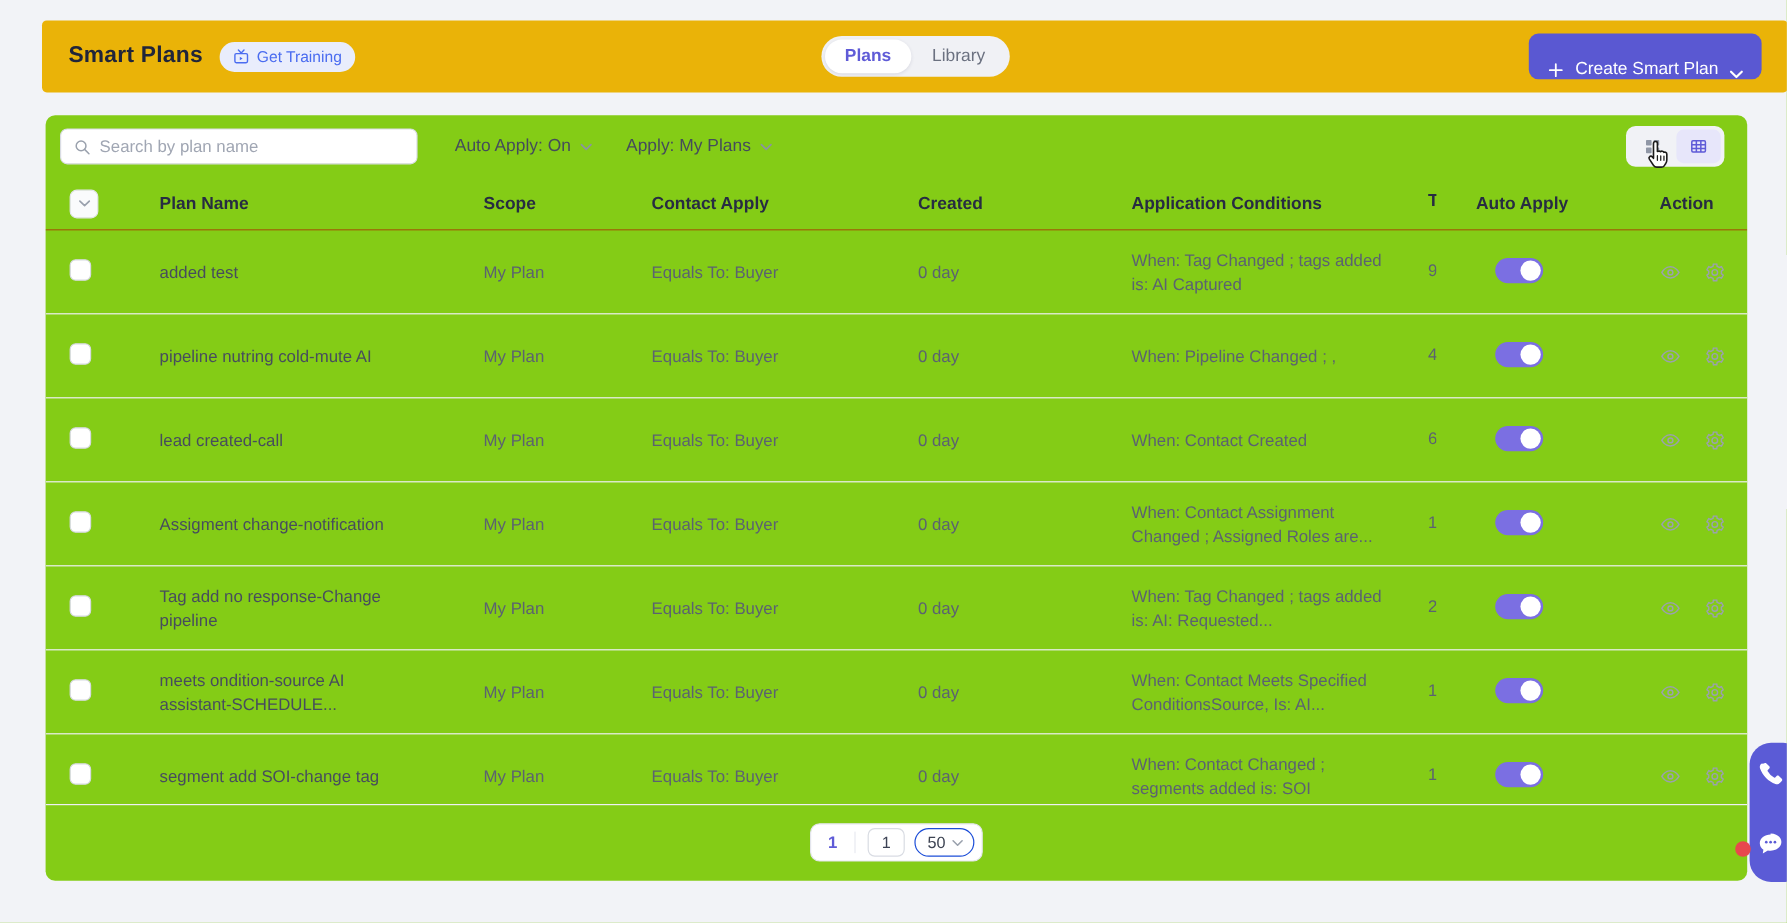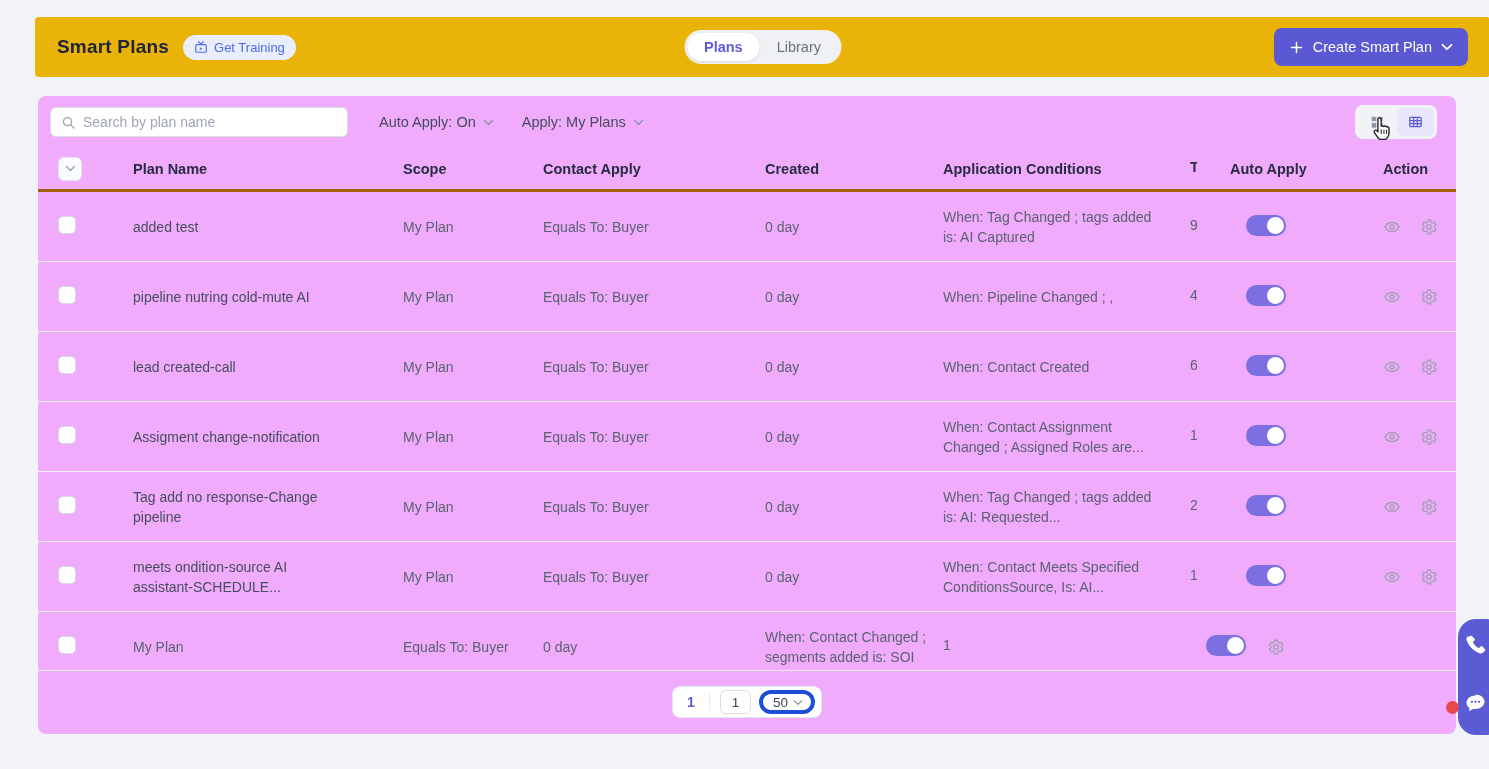--- a/index.html
+++ b/index.html
@@ -32,28 +32,28 @@
   .seg-btn {
     padding:6px 17px; border-radius:15px; font-size:14.5px; color:#6b7180;
   }
   .seg-btn.active {
     background:#ffffff; color:#5f5bd7; font-weight:700;
     box-shadow:0 1px 3px rgba(40,45,80,.12);
   }
   .create-btn {
     margin-left:auto; height:38px; padding:0 15px;
     background:#5a58d2; border-radius:8px;
-    display:flex; align-items:center; gap:9px;
+    display:flex; align-items:flex-end; gap:9px;
     color:#fff; font-size:14.5px; font-weight:500;
   }
 
   
   .card {
     position:absolute; left:38px; top:96px; width:1418px; height:638px;
-    background:#f0abfc; border-radius:8px; overflow:hidden;
+    background:#84cc16; border-radius:8px; overflow:hidden;
   }
   .toolbar {
     height:52px; display:flex; align-items:center; padding:0 19px 0 12px;
   }
   .search {
     width:298px; height:30px; border:1px solid #d9dce3; border-radius:6px;
     display:flex; align-items:center; gap:7px; padding:0 10px; background:#fff;
   }
   .search input {
     flex:1; border:none; outline:none; font-size:14px; color:#3c4254;
@@ -73,21 +73,21 @@
   .vt-btn { width:37px; height:28px; border-radius:6px; display:flex; align-items:center; justify-content:center; }
   .vt-btn.active { background:#e7e6fa; }
 
   
   .grid {
     display:grid;
     grid-template-columns:37px 270px 140px 222px 178px 247px 40px 153px 1fr;
     padding-left:58px; padding-right:19px; align-items:center;
   }
   .thead {
-    height:44px; border-bottom:3px solid #a16207;
+    height:44px; border-bottom:1px solid #a16207;
     font-size:14.5px; font-weight:700; color:#272c42;
   }
   .thead .col-check { margin-left:-38px; }
   .select-all {
     width:24px; height:24px; border:1px solid #e3e5ea; border-radius:6px;
     background:#fafbfc; display:flex; align-items:center; justify-content:center;
   }
   .tbody { height:478px; overflow:hidden; }
   .trow {
     height:70px; border-bottom:1px solid #eef0f3; font-size:14px; color:#5b6271;
@@ -124,21 +124,21 @@
     width:36px; text-align:center; color:#5f5bd7; font-weight:700; font-size:14px;
   }
   .pg-div { width:1px; height:18px; background:#e8eaf0; }
   .page-input {
     width:31px; height:24px; margin:0 8px 0 10px; border:1px solid #d9dce3;
     border-radius:6px; text-align:center; font-size:13.5px; color:#3c4254;
     outline:none; font-family:inherit;
   }
   .page-size {
     height:24px; margin-right:6px; padding:0 8px 0 10px;
-    border:4px solid #1d4ed8; border-radius:12px;
+    border:1px solid #1d4ed8; border-radius:12px;
     display:flex; align-items:center; gap:5px;
     font-size:13.5px; color:#3e4453;
   }
 
   
   .float-widget {
     position:absolute; right:-15px; bottom:34px; width:46px; height:116px;
     background:#5b5bd6; border-radius:18px;
   }
   .fw-btn { position:absolute; left:5px; }
@@ -430,20 +430,21 @@
                 <circle cx="12" cy="12" r="3.1"></circle>
                 <path d="M19.3 13.4c.05-.9.05-1.9 0-2.8l2-1.6-1.9-3.3-2.4.9c-.7-.6-1.5-1-2.4-1.3L14.2 2.8h-3.8l-.4 2.5c-.9.3-1.7.7-2.4 1.3l-2.4-.9-1.9 3.3 2 1.6c-.05.9-.05 1.9 0 2.8l-2 1.6 1.9 3.3 2.4-.9c.7.6 1.5 1 2.4 1.3l.4 2.5h3.8l.4-2.5c.9-.3 1.7-.7 2.4-1.3l2.4.9 1.9-3.3z"></path>
               </svg>
         </span>
       </button>
     </div>
   </div>
 
   <div class="grid trow">
     <div class="col-check"><span class="checkbox"></span></div>
+    <div><span class="cell-name" style="display:inline-block">segment add SOI-change tag</span></div>
     <div>My Plan</div>
     <div>Equals To: Buyer</div>
     <div>0 day</div>
     <div><span class="cell-cond" style="display:inline-block">When: Contact Changed ; segments added is: SOI</span></div>
     <div><span class="clip">1</span></div>
     <div><span class="switch"><span class="knob"></span></span></div>
     <div class="col-action">
       <button class="icon-btn">
         <span>
           <svg width="18" height="18" viewBox="0 0 24 24" fill="none" stroke="#9aa1ad" stroke-width="1.7">

